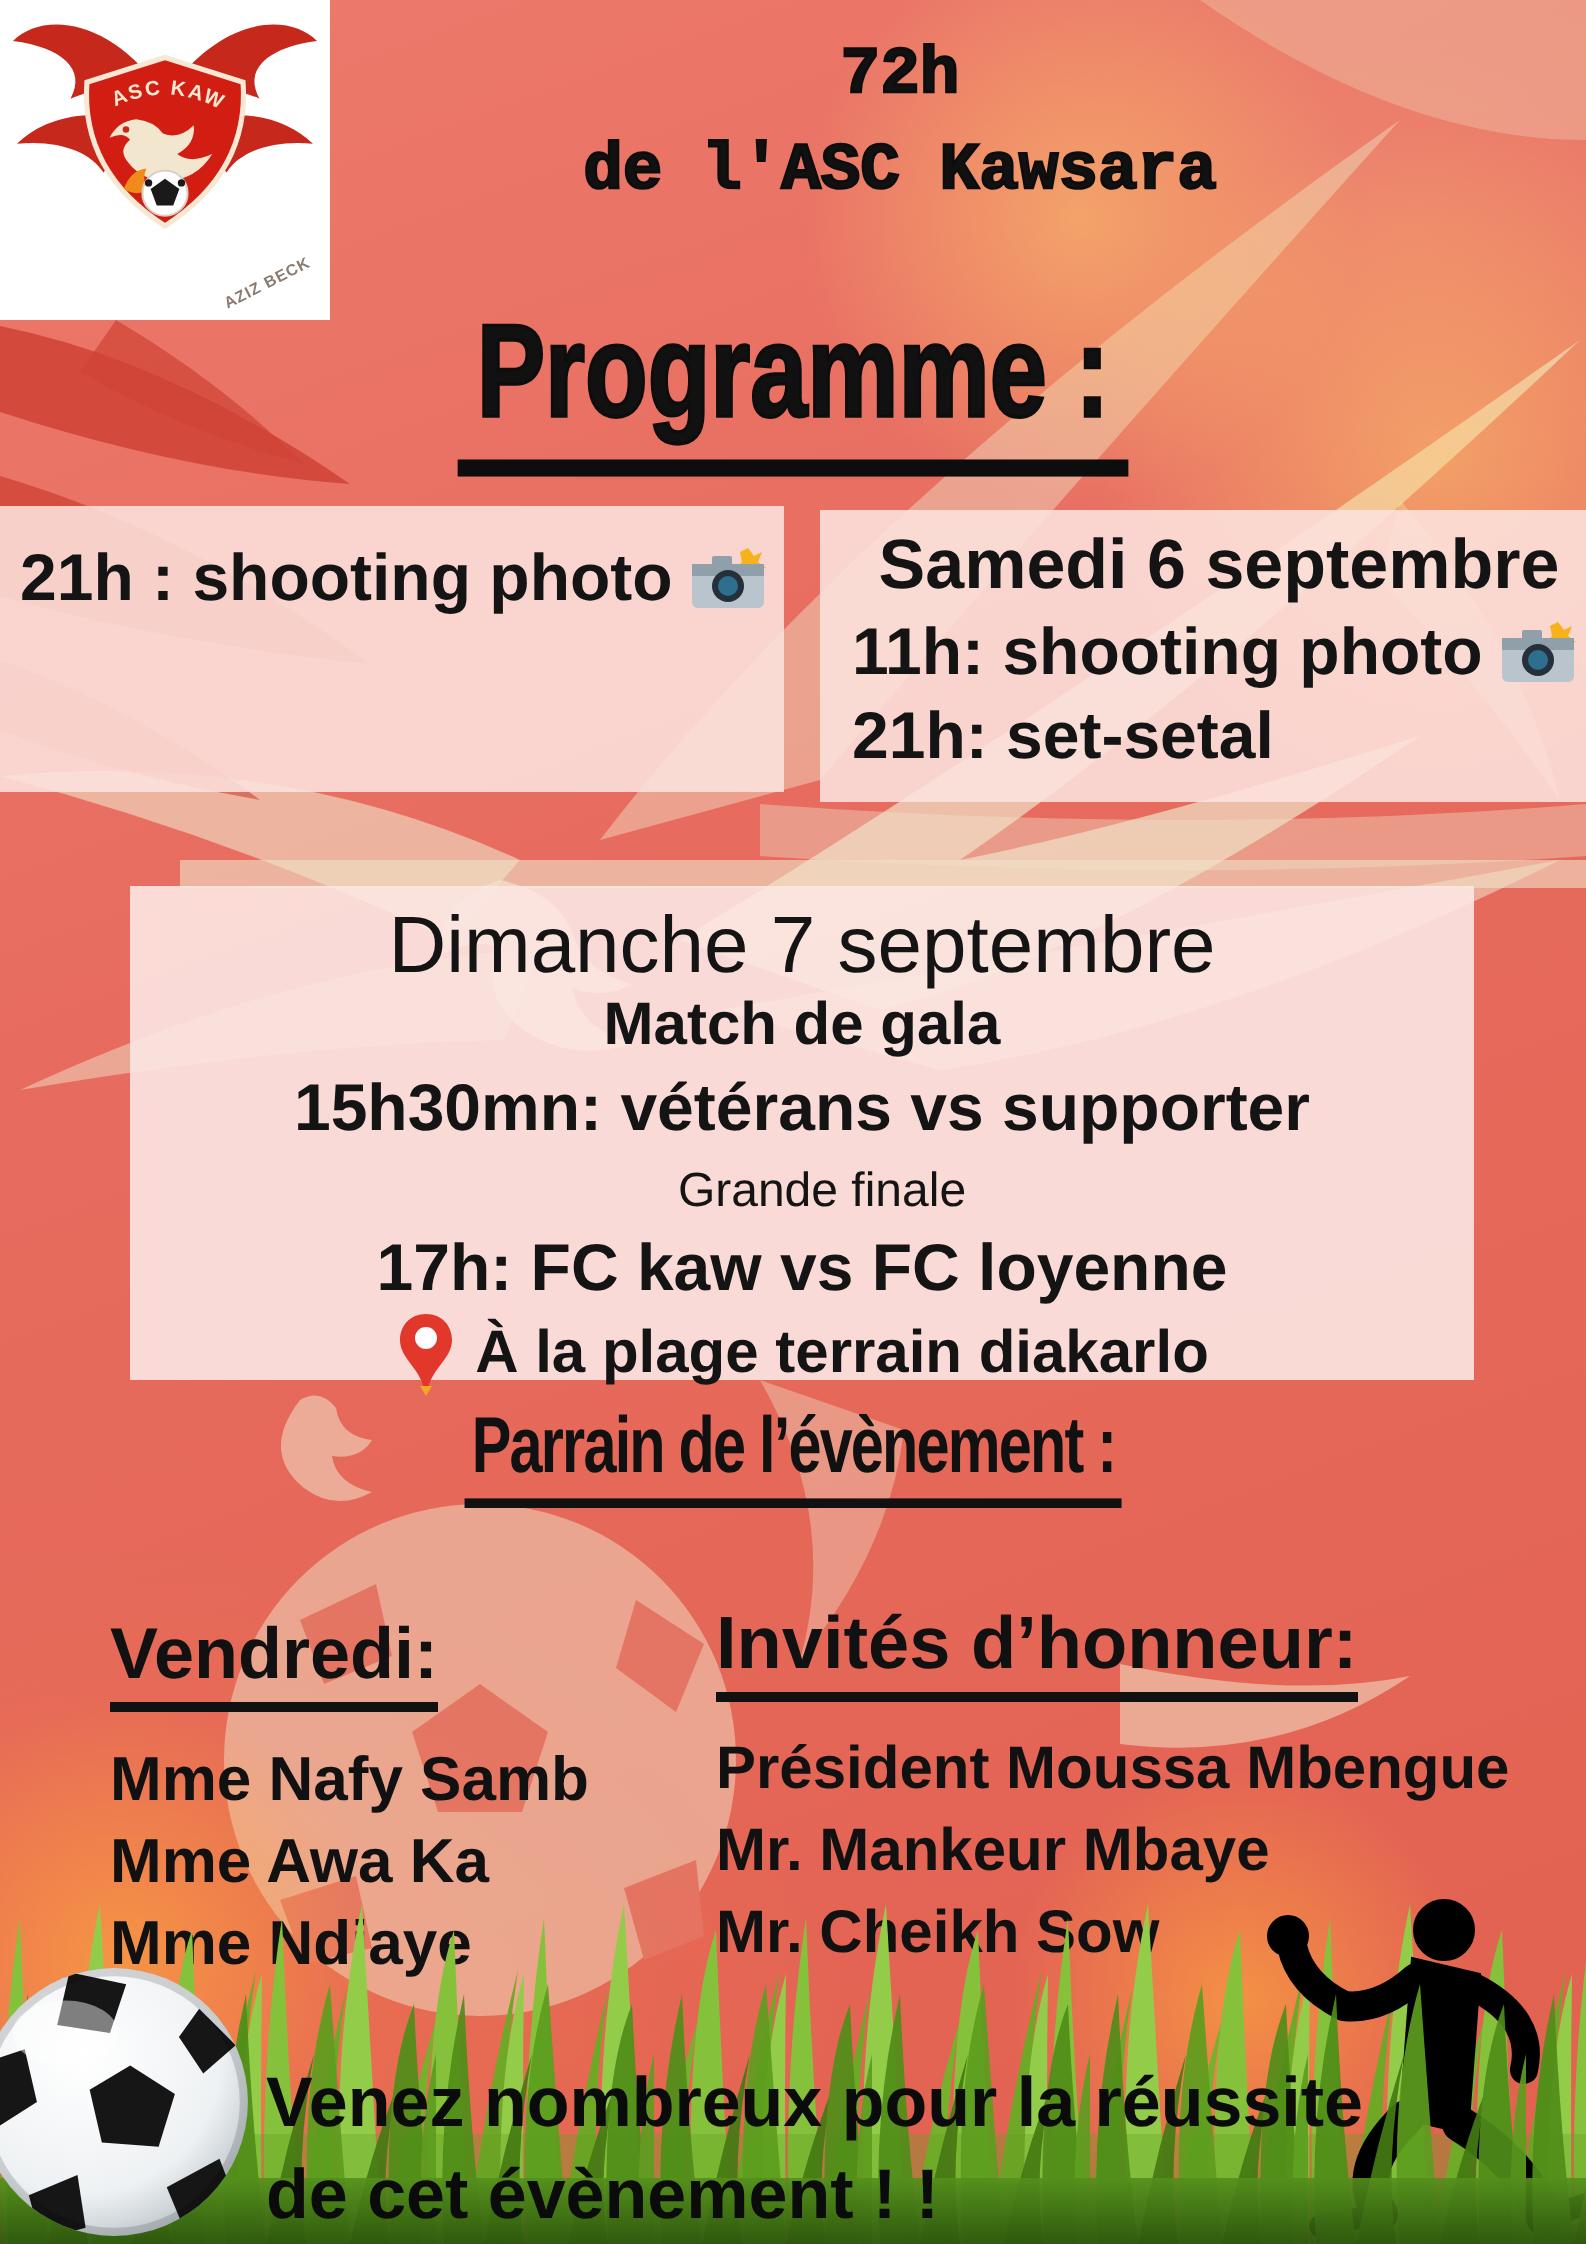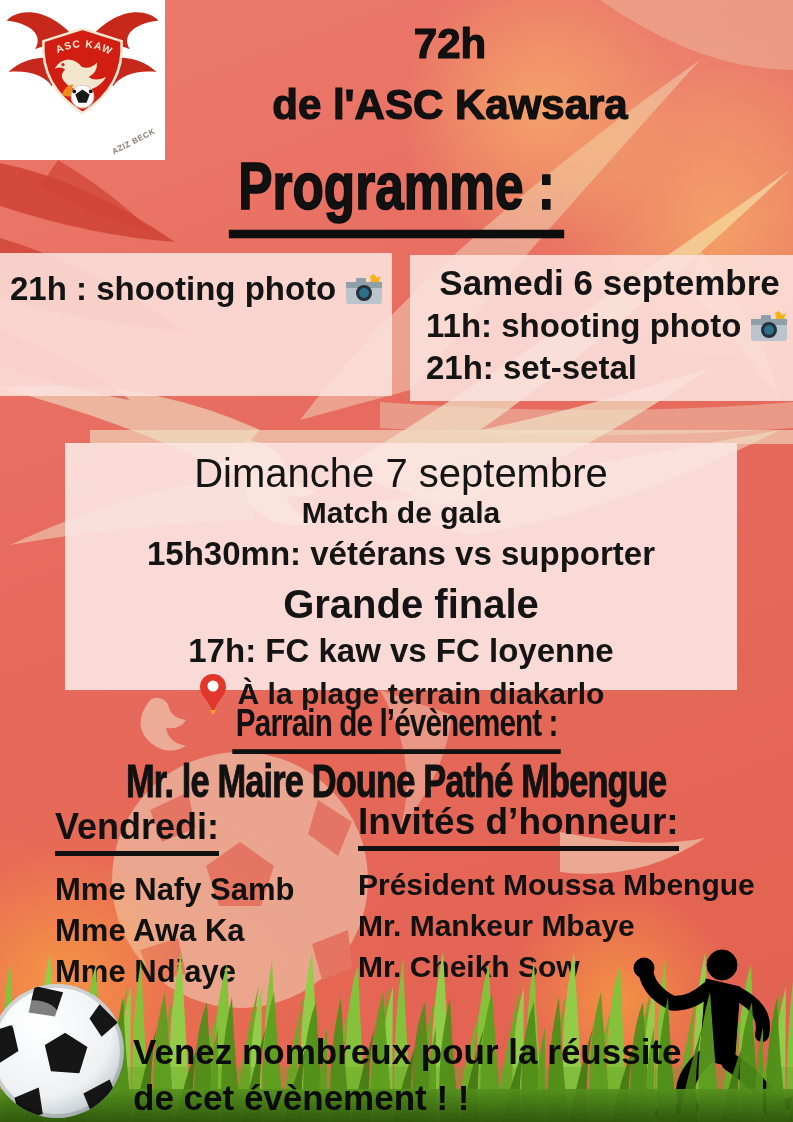--- a/index.html
+++ b/index.html
@@ -15,42 +15,42 @@
   svg.watermark{z-index:1;}
   .content{z-index:2;}
 
   
   .logo-box{position:absolute;left:0;top:0;width:165px;height:160px;background:#fff;z-index:3;}
   .logo-sig{position:absolute;right:8px;bottom:14px;transform:rotate(-27deg);
     font-size:8px;letter-spacing:.5px;color:#8a7b70;font-weight:bold;}
 
   
   .title-block{position:absolute;left:170px;top:14px;width:560px;text-align:center;z-index:3;}
-  .title-line{font-size:42px;font-weight:bold;line-height:1.45;-webkit-text-stroke:1.2px #0d0d0d;}
+  .title-line{font-size:33px;font-weight:bold;line-height:1.45;font-family:Liberation Mono, monospace;-webkit-text-stroke:1.2px #0d0d0d;}
   .programme-wrap{position:absolute;left:0;top:148px;width:100%;text-align:center;z-index:3;}
   .programme{display:inline-block;font-size:54px;font-weight:bold;
     transform:scale(.95,1.22);transform-origin:center top;
     border-bottom:7px solid #0d0d0d;padding:0 10px 5px;-webkit-text-stroke:1.4px #0d0d0d;}
 
   
   .panel{position:absolute;z-index:3;color:#141414;}
   .panel-fri{left:0;top:253px;width:392px;height:143px;background:rgba(252,226,222,.88);
     padding:10px 4px 0 10px;box-sizing:border-box;}
   .panel-sat{left:410px;top:255px;width:383px;height:146px;background:rgba(252,226,222,.88);
     padding:8px 0 0 16px;box-sizing:border-box;}
   .day-title{font-size:35px;font-weight:bold;white-space:nowrap;}
   .event-line{font-size:33px;font-weight:bold;margin-top:7px;display:flex;align-items:center;gap:9px;white-space:nowrap;}
   .panel-sat .event-line{margin-top:4px;}
 
   .panel-sun{left:65px;top:443px;width:672px;height:247px;background:rgba(252,231,227,.9);
     text-align:center;padding-top:8px;box-sizing:border-box;}
   .sun-title{font-size:40px;font-weight:normal;}
   .sun-sub{font-size:30px;font-weight:bold;}
   .sun-match{font-size:33px;font-weight:bold;margin-top:5px;}
-  .sun-finale{font-size:40px;font-weight:bold;margin-top:9px;padding-left:20px;}
+  .sun-finale{font-size:24px;font-weight:normal;margin-top:9px;padding-left:20px;}
   .sun-venue{font-size:30px;font-weight:bold;margin-top:3px;display:flex;justify-content:center;align-items:center;gap:10px;}
 
   
   .patron{position:absolute;left:0;top:700px;width:100%;text-align:center;z-index:3;}
   .patron-heading{display:inline-block;font-size:33px;font-weight:bold;letter-spacing:-1px;
     transform:scale(.9,1.2);transform-origin:center top;border-bottom:4px solid #111;padding:0 4px 3px;}
   .patron-name{margin-top:11px;}
   .patron-name span{display:inline-block;font-size:40px;font-weight:bold;letter-spacing:-1px;
     transform:scale(.86,1.14);transform-origin:center top;-webkit-text-stroke:.8px #111;}
 
@@ -203,21 +203,20 @@
         <path d="M15,1 C7,1 2,7 2,14 C2,23 11,27 14,38 L16,38 C19,27 28,23 28,14 C28,7 23,1 15,1 Z" fill="#e2372b"></path>
         <circle cx="15" cy="13" r="5.5" fill="#fff"></circle>
         <path d="M12,37 L18,37 L15,42 Z" fill="#f5a623"></path>
       </svg>
       <span>À la plage terrain diakarlo</span>
     </div>
   </div>
 
   <div class="patron">
     <span class="patron-heading">Parrain de l’évènement :</span>
-    <div class="patron-name"><span>Mr. le Maire Doune Pathé Mbengue</span></div>
   </div>
 
   <div class="col marraines">
     <span class="col-heading">Vendredi:</span>
     <div class="col-list">
       <div class="col-name">Mme Nafy Samb</div>
       <div class="col-name">Mme Awa Ka</div>
       <div class="col-name">Mme Ndiaye</div>
     </div>
   </div>

